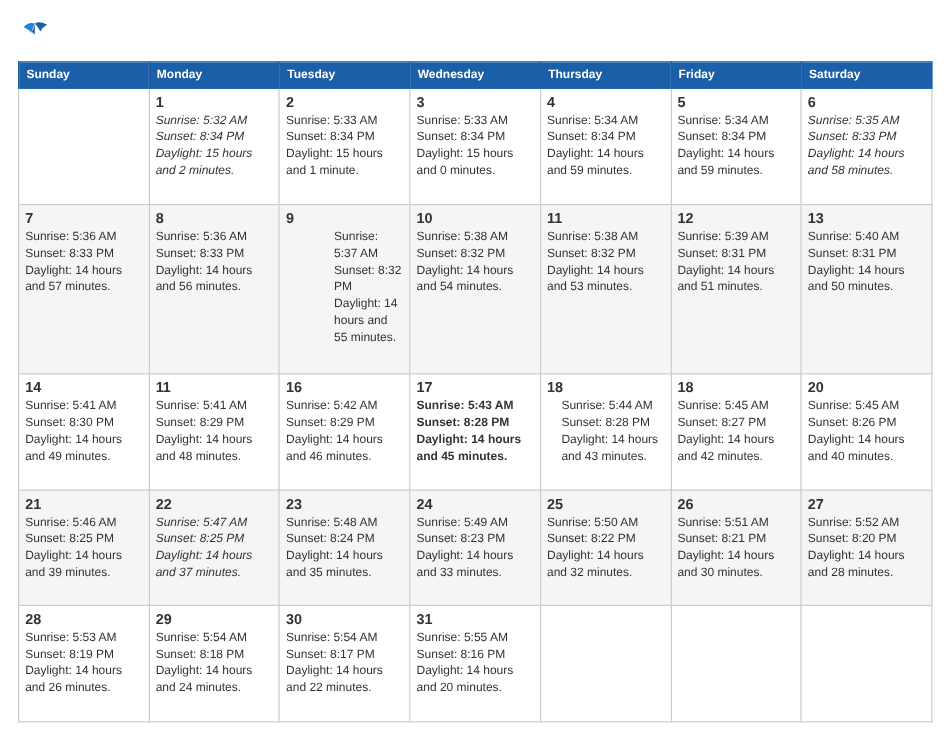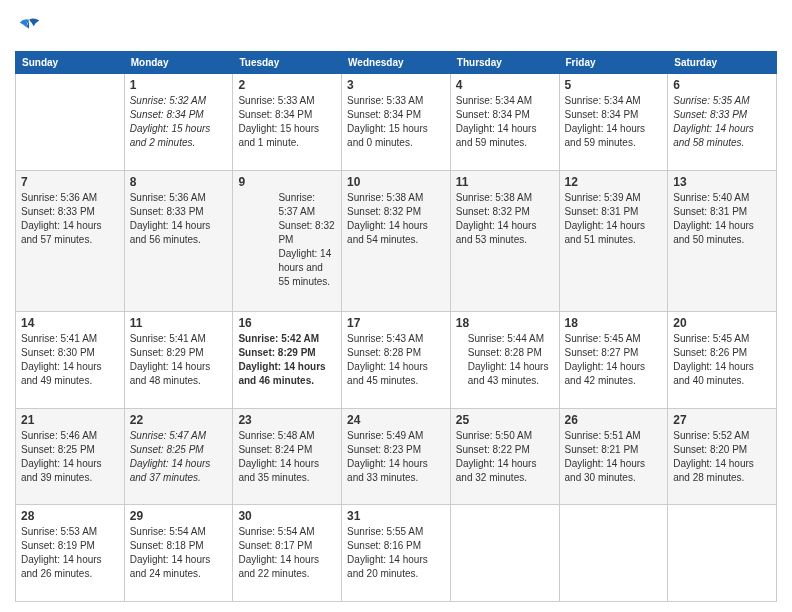--- a/index.html
+++ b/index.html
@@ -223,27 +223,27 @@
 Daylight: 14 hours and 49 minutes.</div>
           </td>
           <td>
             <div class="day-num">11</div>
             <div class="day-info" style="white-space: pre-line;">Sunrise: 5:41 AM
 Sunset: 8:29 PM
 Daylight: 14 hours and 48 minutes.</div>
           </td>
           <td>
             <div class="day-num">16</div>
-            <div class="day-info" style="white-space: pre-line; font-weight: bold;">Sunrise: 5:42 AM
+            <div class="day-info" style="white-space: pre-line;">Sunrise: 5:42 AM
 Sunset: 8:29 PM
 Daylight: 14 hours and 46 minutes.</div>
           </td>
           <td>
             <div class="day-num">17</div>
-            <div class="day-info" style="white-space: pre-line;">Sunrise: 5:43 AM
+            <div class="day-info" style="white-space: pre-line; font-weight: bold;">Sunrise: 5:43 AM
 Sunset: 8:28 PM
 Daylight: 14 hours and 45 minutes.</div>
           </td>
           <td>
             <div class="day-num">18</div>
             <div class="day-info" style="white-space: pre-line; margin-left: 12px;">Sunrise: 5:44 AM
 Sunset: 8:28 PM
 Daylight: 14 hours and 43 minutes.</div>
           </td>
           <td>

